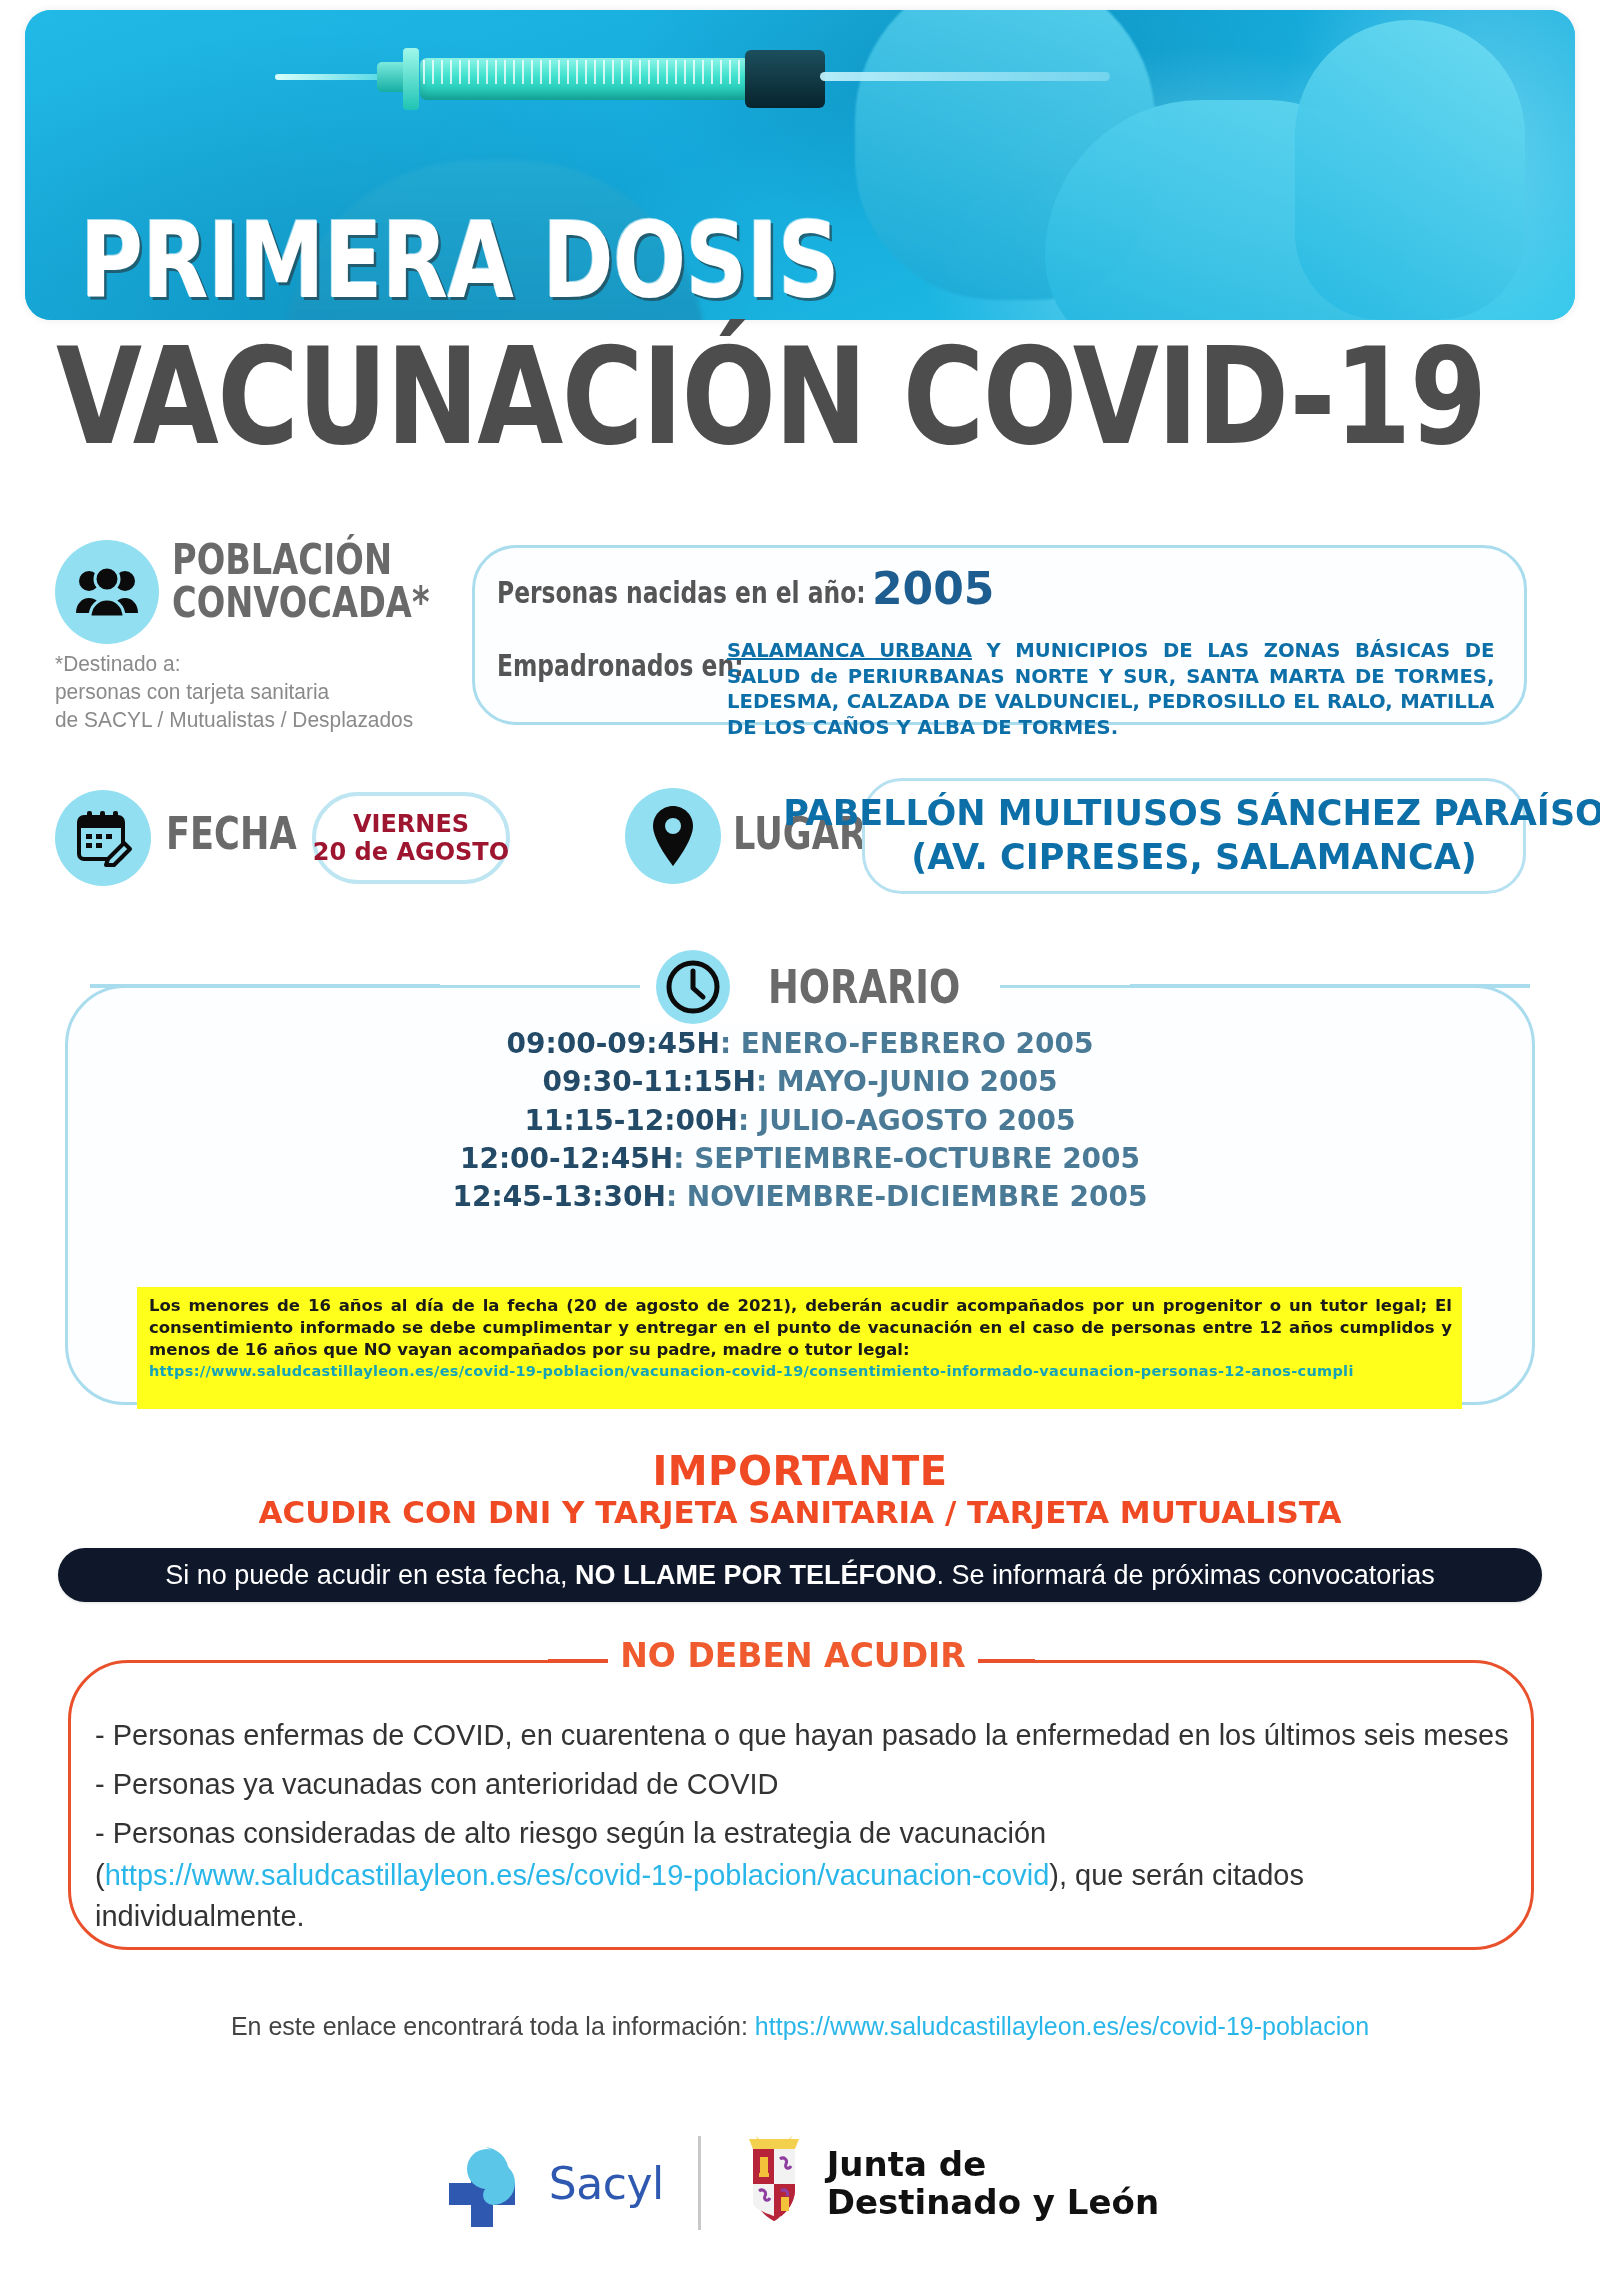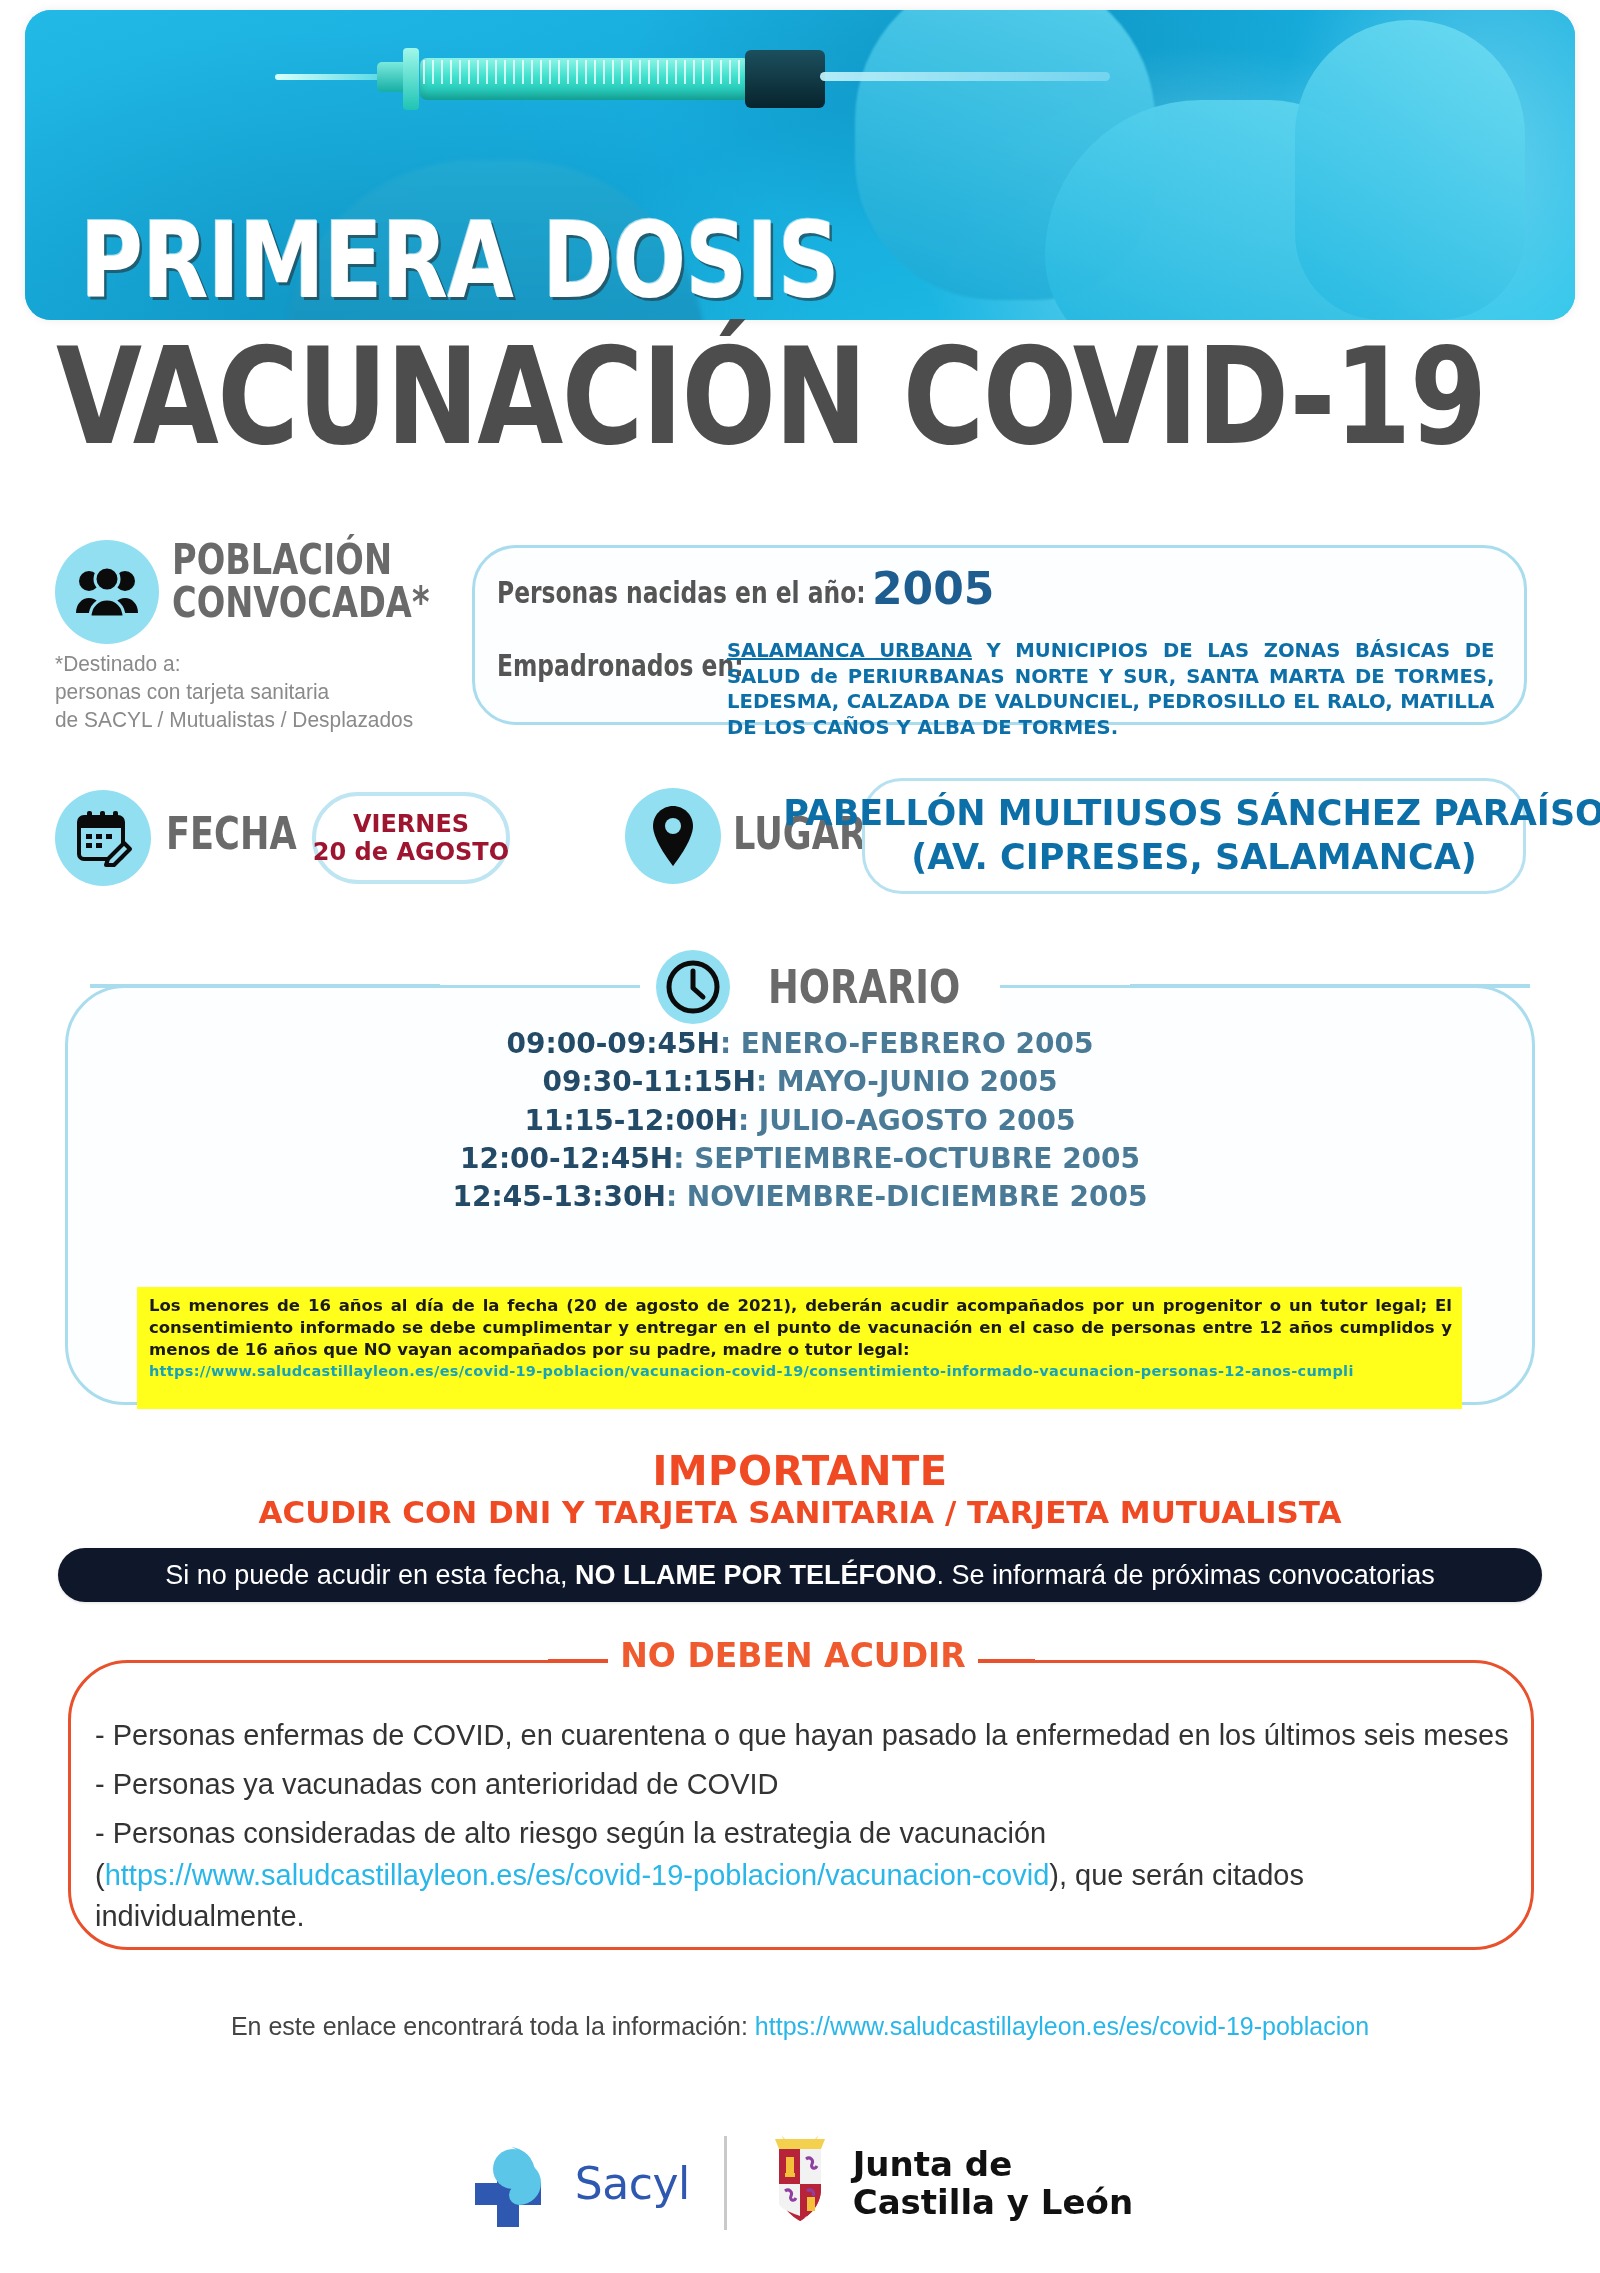--- a/index.html
+++ b/index.html
@@ -509,18 +509,18 @@
         <path d="M24 42h10v4H24z" fill="#f3c23a"></path>
         <path d="M45 28c4-3 8 1 6 5-2 4 3 6 5 2" stroke="#8e3fa0" stroke-width="3" fill="none"></path>
         <path d="M46 60c4-3 8 1 6 5" stroke="#8e3fa0" stroke-width="3" fill="none"></path>
         <path d="M24 60c4-3 8 1 6 5-2 4 3 6 5 2" stroke="#8e3fa0" stroke-width="3" fill="none"></path>
         <path d="M46 66h8v14h-8z" fill="#f3c23a"></path>
         <path d="M14 8h50l-4 10H18z" fill="#f3d14f"></path>
         <path d="M20 4l6 6h26l6-6-4 6H24z" fill="#f3d14f"></path>
       </svg>
       <span class="jcyl-text">
         <span>Junta de</span><br>
-        <span>Castilla y León</span>
+        <span>Destinado y León</span>
       </span>
     </div>
   </div>
 
 </div>
 
 </body></html>

